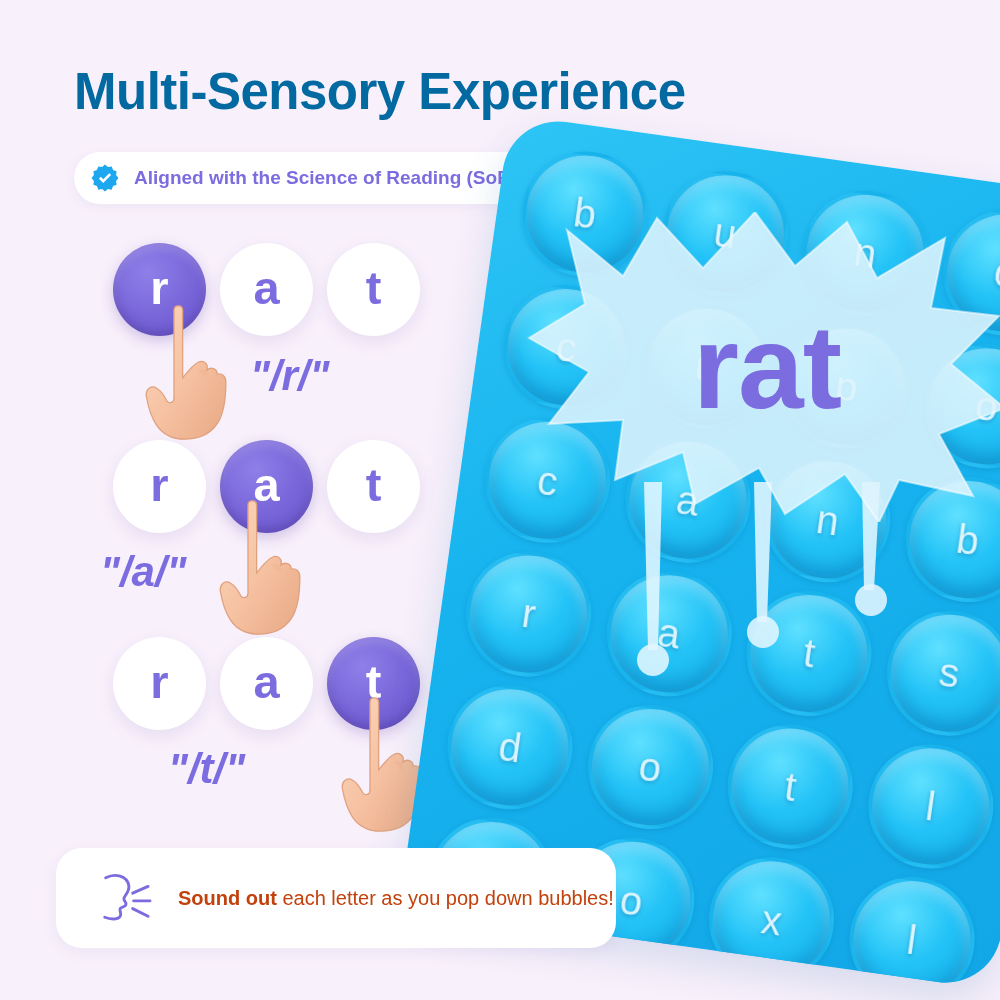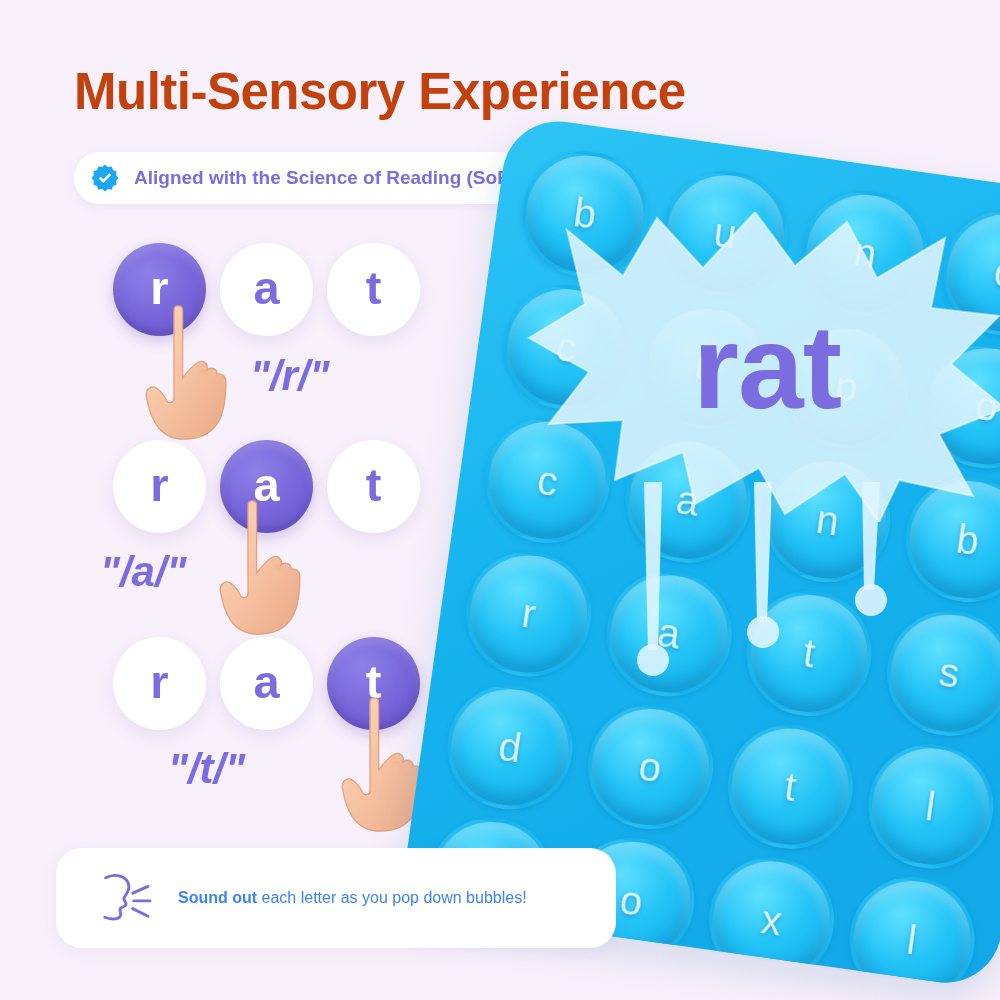--- a/index.html
+++ b/index.html
@@ -23,21 +23,21 @@
   }
 
   
   #page-title {
     position: absolute;
     left: 74px;
     top: 62px;
     font-size: 51px;
     font-weight: bold;
     letter-spacing: -0.5px;
-    color: #c2410c;
+    color: #0369a1;
     white-space: nowrap;
   }
 
   
   #sor-pill {
     position: absolute;
     left: 74px;
     top: 152px;
     height: 52px;
     padding: 0 26px 0 16px;
@@ -129,23 +129,23 @@
     display: flex;
     align-items: center;
     gap: 26px;
     padding-left: 40px;
     box-sizing: border-box;
     box-shadow: 0 4px 16px rgba(120, 90, 180, 0.08);
     z-index: 6;
   }
   .speak-icon { width: 56px; height: 52px; flex: 0 0 auto; display: block; }
   #tip-text {
-    font-size: 16px;
+    font-size: 20px;
     line-height: 1.3;
-    color: #3b82f6;
+    color: #c2410c;
   }
   #tip-text .bold { font-weight: bold; }
 
   
   #popit-wrap {
     position: absolute;
     left: 452px;
     top: 152px;
     width: 680px;
     height: 880px;

